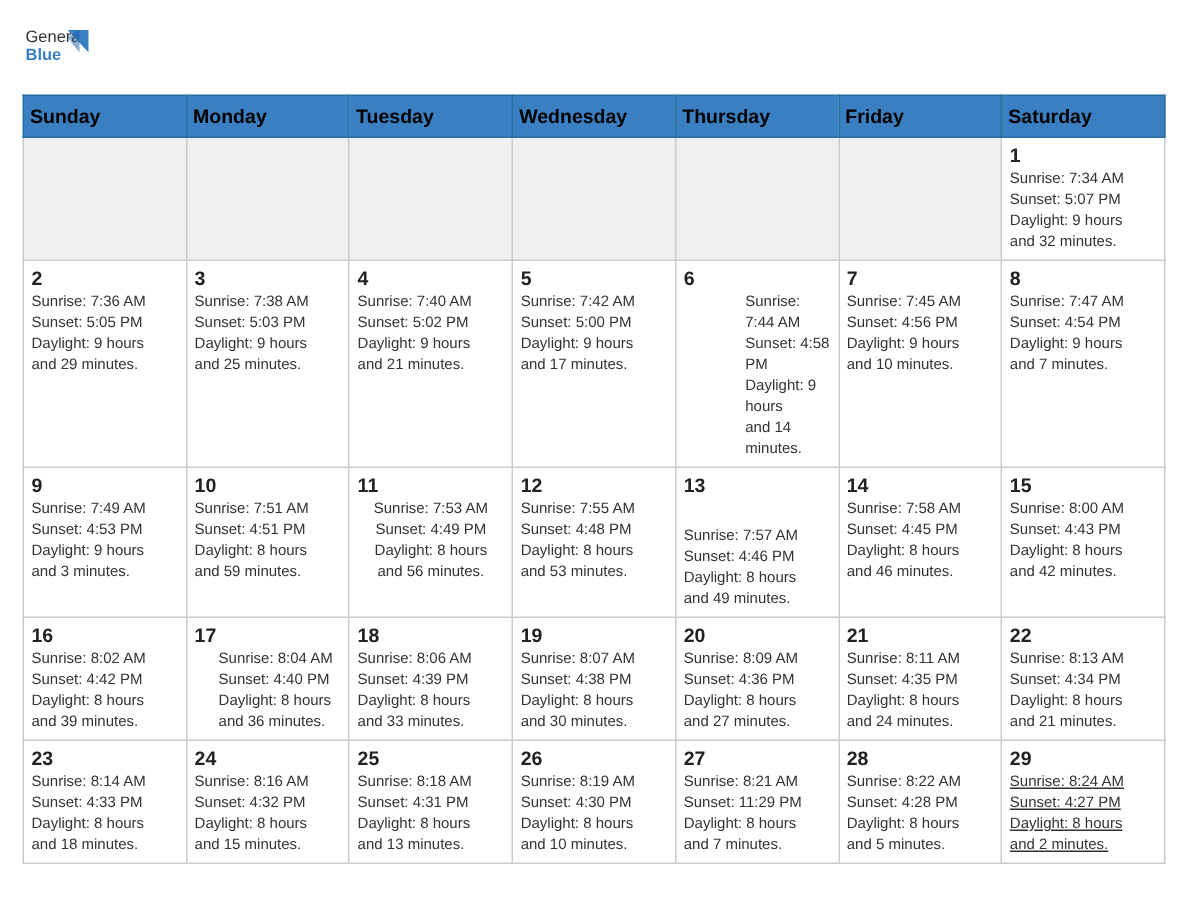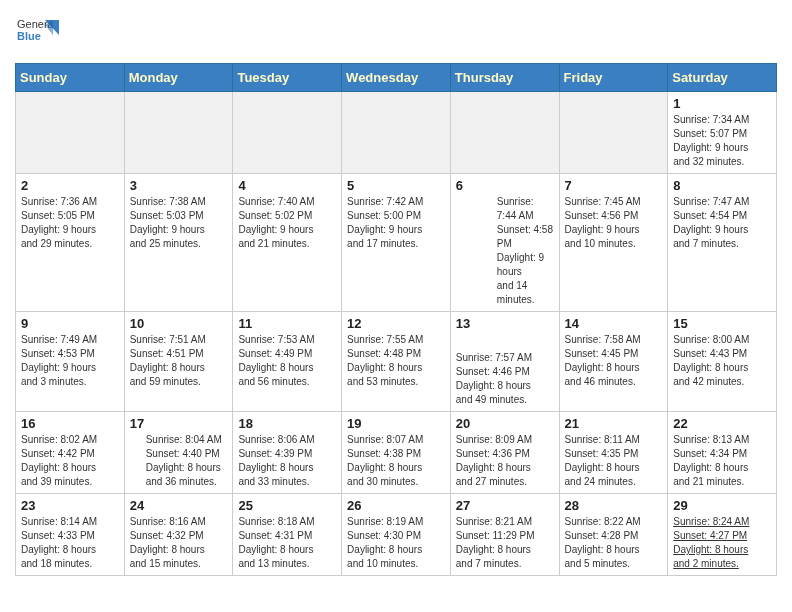--- a/index.html
+++ b/index.html
@@ -33,21 +33,21 @@
       font-size: 16px;
       color: #444;
     }
     .calendar-table {
       width: 100%;
       border-collapse: collapse;
       table-layout: fixed;
     }
     .calendar-table thead tr th {
       background-color: #3a7fc1;
-      color: #fef9c3;
+      color: #000000;
       font-size: 13px;
       font-weight: bold;
       padding: 6px 4px;
       text-align: left;
       border: 1px solid #2a6fa0;
     }
     .calendar-table tbody tr td {
       border: 1px solid #ccc;
       vertical-align: top;
       padding: 4px 5px;
@@ -178,21 +178,21 @@
         </td>
         <td>
           <div class="day-number">10</div>
           <div class="day-info" style="white-space: pre-line;">Sunrise: 7:51 AM
 Sunset: 4:51 PM
 Daylight: 8 hours
 and 59 minutes.</div>
         </td>
         <td>
           <div class="day-number">11</div>
-          <div class="day-info" style="white-space: pre-line;">Sunrise: 7:53 AM
+          <div class="day-info" style="white-space: pre-line; text-align: center;">Sunrise: 7:53 AM
 Sunset: 4:49 PM
 Daylight: 8 hours
 and 56 minutes.</div>
         </td>
         <td>
           <div class="day-number">12</div>
           <div class="day-info" style="white-space: pre-line;">Sunrise: 7:55 AM
 Sunset: 4:48 PM
 Daylight: 8 hours
 and 53 minutes.</div>

